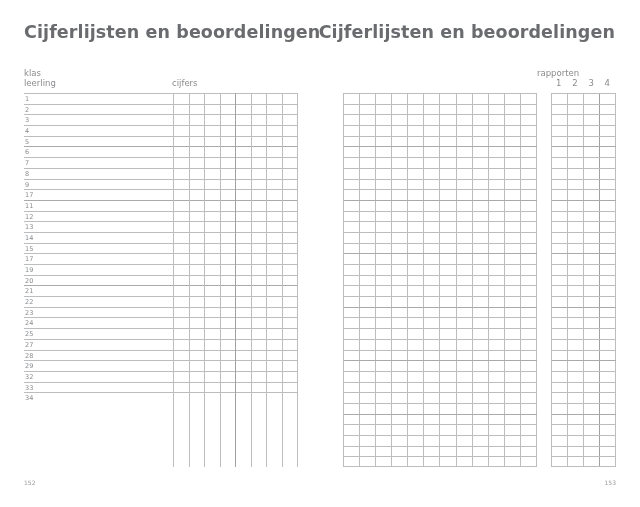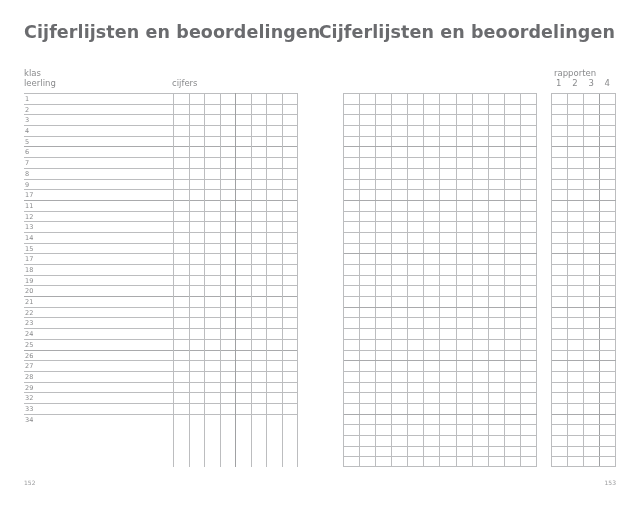--- a/index.html
+++ b/index.html
@@ -84,45 +84,39 @@
       <div class="srow">
         <span class="num">14</span>
       </div>
       <div class="srow">
         <span class="num">15</span>
       </div>
       <div class="srow">
         <span class="num">17</span>
       </div>
       <div class="srow">
-        <span class="num">18</span>
-      </div>
-      <div class="srow">
         <span class="num">19</span>
       </div>
       <div class="srow">
         <span class="num">20</span>
       </div>
       <div class="srow thick">
         <span class="num">21</span>
       </div>
       <div class="srow">
         <span class="num">22</span>
       </div>
       <div class="srow">
         <span class="num">23</span>
       </div>
       <div class="srow">
         <span class="num">24</span>
       </div>
       <div class="srow">
         <span class="num">25</span>
-      </div>
-      <div class="srow thick">
-        <span class="num">26</span>
       </div>
       <div class="srow">
         <span class="num">27</span>
       </div>
       <div class="srow">
         <span class="num">28</span>
       </div>
       <div class="srow">
         <span class="num">29</span>
       </div>
@@ -146,21 +140,21 @@
       <div class="vline" style="left: 93px;"></div>
       <div class="vline" style="left: 108.5px;"></div>
       <div class="vline" style="left: 124px;"></div>
     </div>
 
   <div class="pgnum" style="left:24px;">152</div>
 </div>
 
 <div>
   <div class="title t-right">Cijferlijsten en beoordelingen</div>
-  <div class="lbl" style="left:554px;top:68px;">rapporten</div>
+  <div class="lbl" style="left:537px;top:68px;">rapporten</div>
   <div id="rapnums">
       <div class="lbl" style="left: 556px; top: 78px;">1</div>
       <div class="lbl" style="left: 572.2px; top: 78px;">2</div>
       <div class="lbl" style="left: 588.4px; top: 78px;">3</div>
       <div class="lbl" style="left: 604.6px; top: 78px;">4</div>
     </div>
 
   <div class="rgrid" id="rgrid1" style="left:343px;width:194px;">
       <div class="rrow">
         <div class="rcell" style="width: 8.33333%;"></div>

